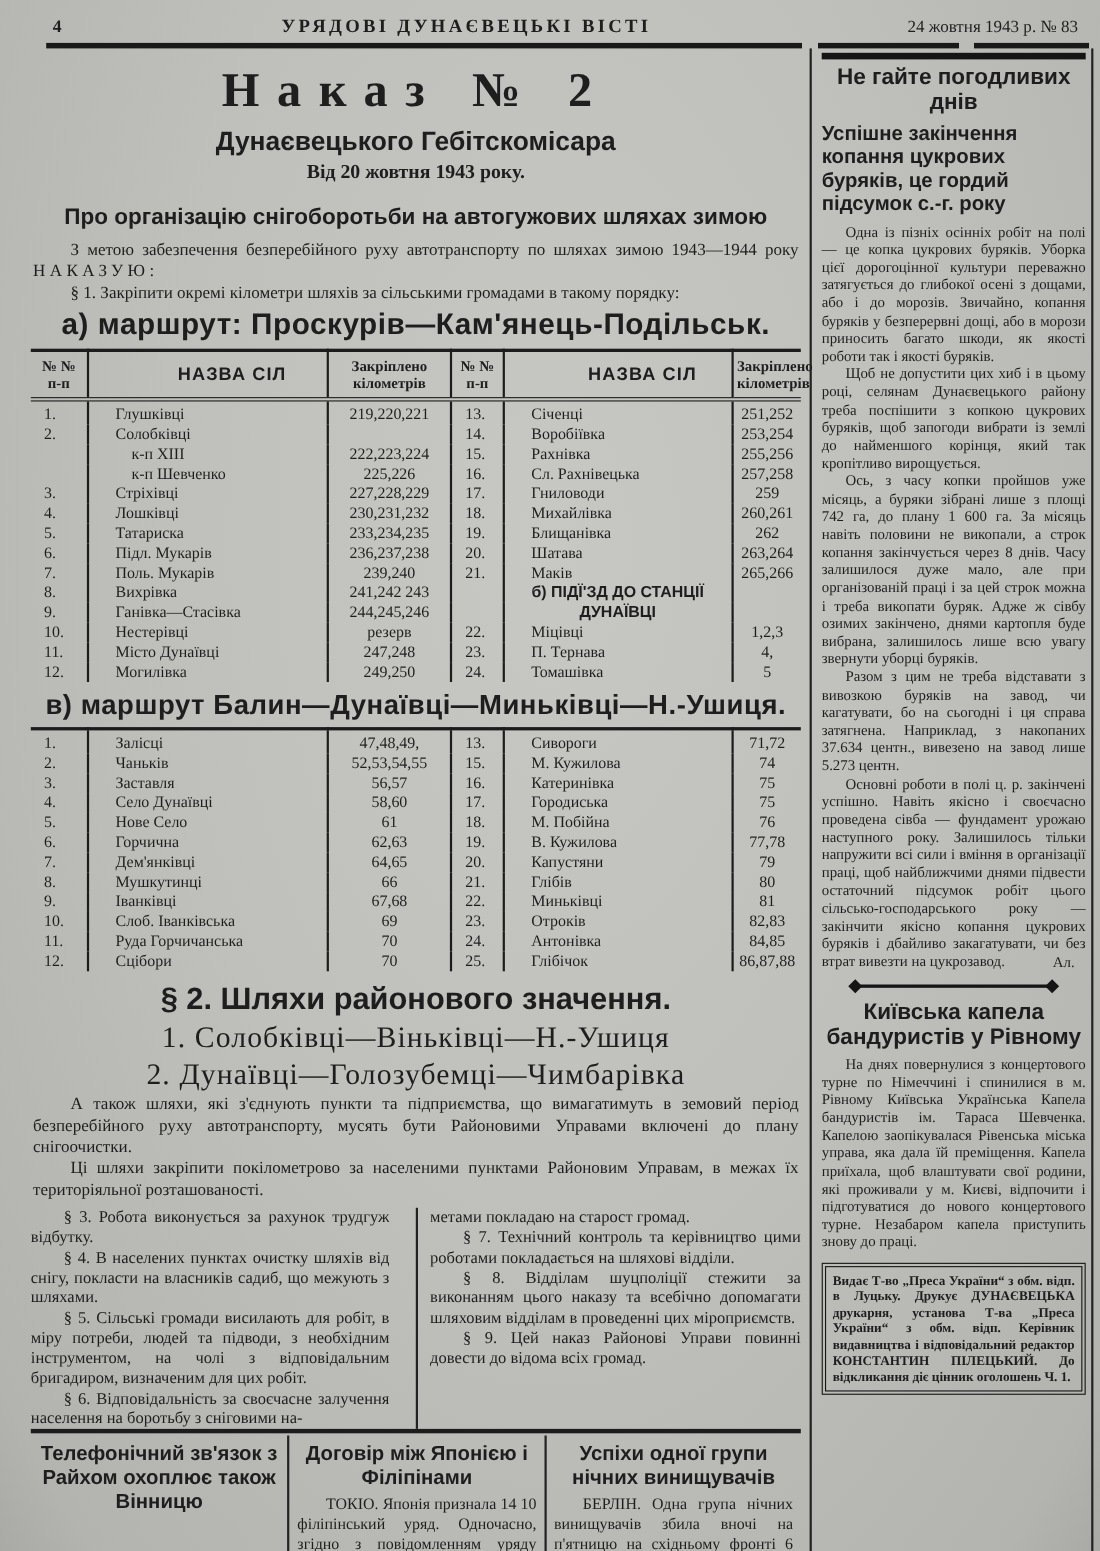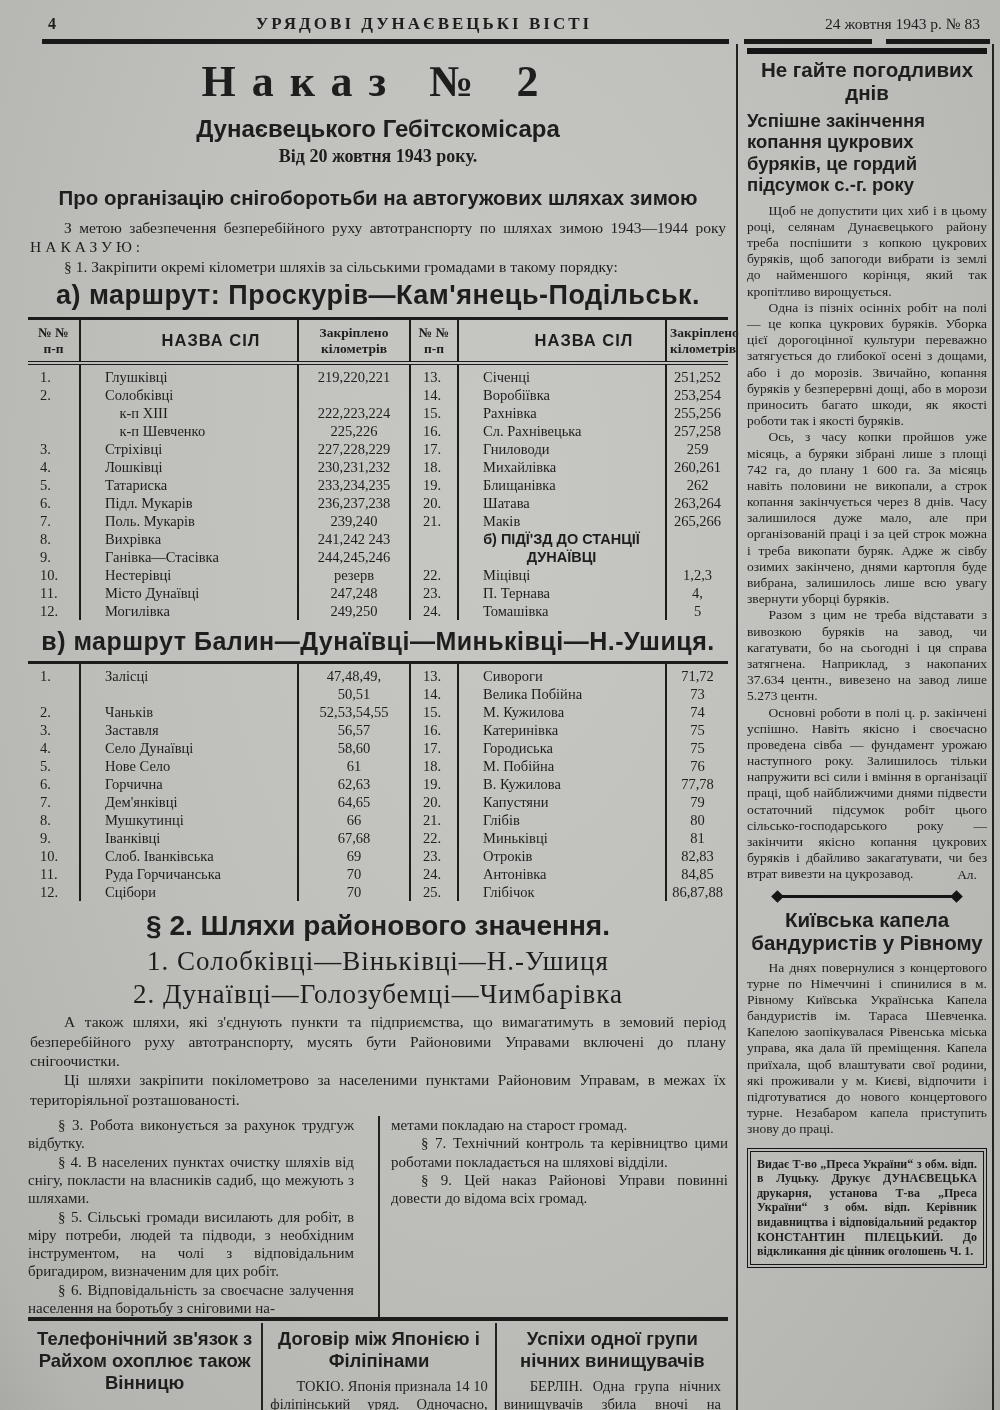--- a/index.html
+++ b/index.html
@@ -247,28 +247,20 @@
         <tbody>
             <tr>
               <td>1.</td>
               <td>Залісці</td>
               <td>47,48,49,</td>
               <td>13.</td>
               <td>Сивороги</td>
               <td>71,72</td>
             </tr>
             <tr>
-              <td></td>
-              <td></td>
-              <td>50,51</td>
-              <td>14.</td>
-              <td>Велика Побійна</td>
-              <td>73</td>
-            </tr>
-            <tr>
               <td>2.</td>
               <td>Чаньків</td>
               <td>52,53,54,55</td>
               <td>15.</td>
               <td>М. Кужилова</td>
               <td>74</td>
             </tr>
             <tr>
               <td>3.</td>
               <td>Заставля</td>
@@ -362,20 +354,21 @@
       <div class="two-col">
         <div class="col">
           <p>§ 3. Робота виконується за рахунок трудгуж відбутку.</p>
           <p>§ 4. В населених пунктах очистку шляхів від снігу, покласти на власників садиб, що межують з шляхами.</p>
           <p>§ 5. Сільські громади висилають для робіт, в міру потреби, людей та підводи, з необхідним інструментом, на чолі з відповідальним бригадиром, визначеним для цих робіт.</p>
           <p>§ 6. Відповідальність за своєчасне залучення населення на боротьбу з сніговими на-</p>
         </div>
         <div class="col col-right">
           <p class="no-indent">метами покладаю на старост громад.</p>
           <p>§ 7. Технічний контроль та керівництво цими роботами покладається на шляхові відділи.</p>
+          <p>§ 8. Відділам шуцполіції стежити за виконанням цього наказу та всебічно допомагати шляховим відділам в проведенні цих міроприємств.</p>
           <p>§ 9. Цей наказ Районові Управи повинні довести до відома всіх громад.</p>
         </div>
       </div>
 
 
       <div class="rule-h"></div>
 
       <div class="bottom">
         <div class="b-col b-col-first">
           <div class="b-title">Телефонічний зв'язок з Райхом охоплює також Вінницю</div>
@@ -391,22 +384,22 @@
         </div>
       </div>
 
     </div>
 
     <div class="sidebar">
       <div class="sb-bar"></div>
       <div class="sb-h1">Не гайте погодливих днів</div>
       <div class="sb-h2">Успішне закінчення копання цукрових буряків, це гордий підсумок с.-г. року</div>
 
+      <p class="sb-p">Одна із пізніх осінніх робіт на полі — це копка цукрових буряків. Уборка цієї дорогоцінної культури переважно затягується до глибокої осені з дощами, або і до морозів. Звичайно, копання буряків у безперервні дощі, або в морози приносить багато шкоди, як якості роботи так і якості буряків.</p>
       <p class="sb-p">Щоб не допустити цих хиб і в цьому році, селянам Дунаєвецького району треба поспішити з копкою цукрових буряків, щоб запогоди вибрати із землі до найменшого корінця, який так кропітливо вирощується.</p>
-      <p class="sb-p">Одна із пізніх осінніх робіт на полі — це копка цукрових буряків. Уборка цієї дорогоцінної культури переважно затягується до глибокої осені з дощами, або і до морозів. Звичайно, копання буряків у безперервні дощі, або в морози приносить багато шкоди, як якості роботи так і якості буряків.</p>
       <p class="sb-p">Ось, з часу копки пройшов уже місяць, а буряки зібрані лише з площі 742 га, до плану 1 600 га. За місяць навіть половини не викопали, а строк копання закінчується через 8 днів. Часу залишилося дуже мало, але при організованій праці і за цей строк можна і треба викопати буряк. Адже ж сівбу озимих закінчено, днями картопля буде вибрана, залишилось лише всю увагу звернути уборці буряків.</p>
       <p class="sb-p">Разом з цим не треба відставати з вивозкою буряків на завод, чи кагатувати, бо на сьогодні і ця справа затягнена. Наприклад, з накопаних 37.634 центн., вивезено на завод лише 5.273 центн.</p>
       <p class="sb-p">Основні роботи в полі ц. р. закінчені успішно. Навіть якісно і своєчасно проведена сівба — фундамент урожаю наступного року. Залишилось тільки напружити всі сили і вміння в організації праці, щоб найближчими днями підвести остаточний підсумок робіт цього сільсько-господарського року — закінчити якісно копання цукрових буряків і дбайливо закагатувати, чи без втрат вивезти на цукрозавод.</p>
       <div class="sb-author">Ал.</div>
 
       <div class="sb-div">
         <span class="diamond"></span>
         <span class="line"></span>
         <span class="diamond"></span>
       </div>

